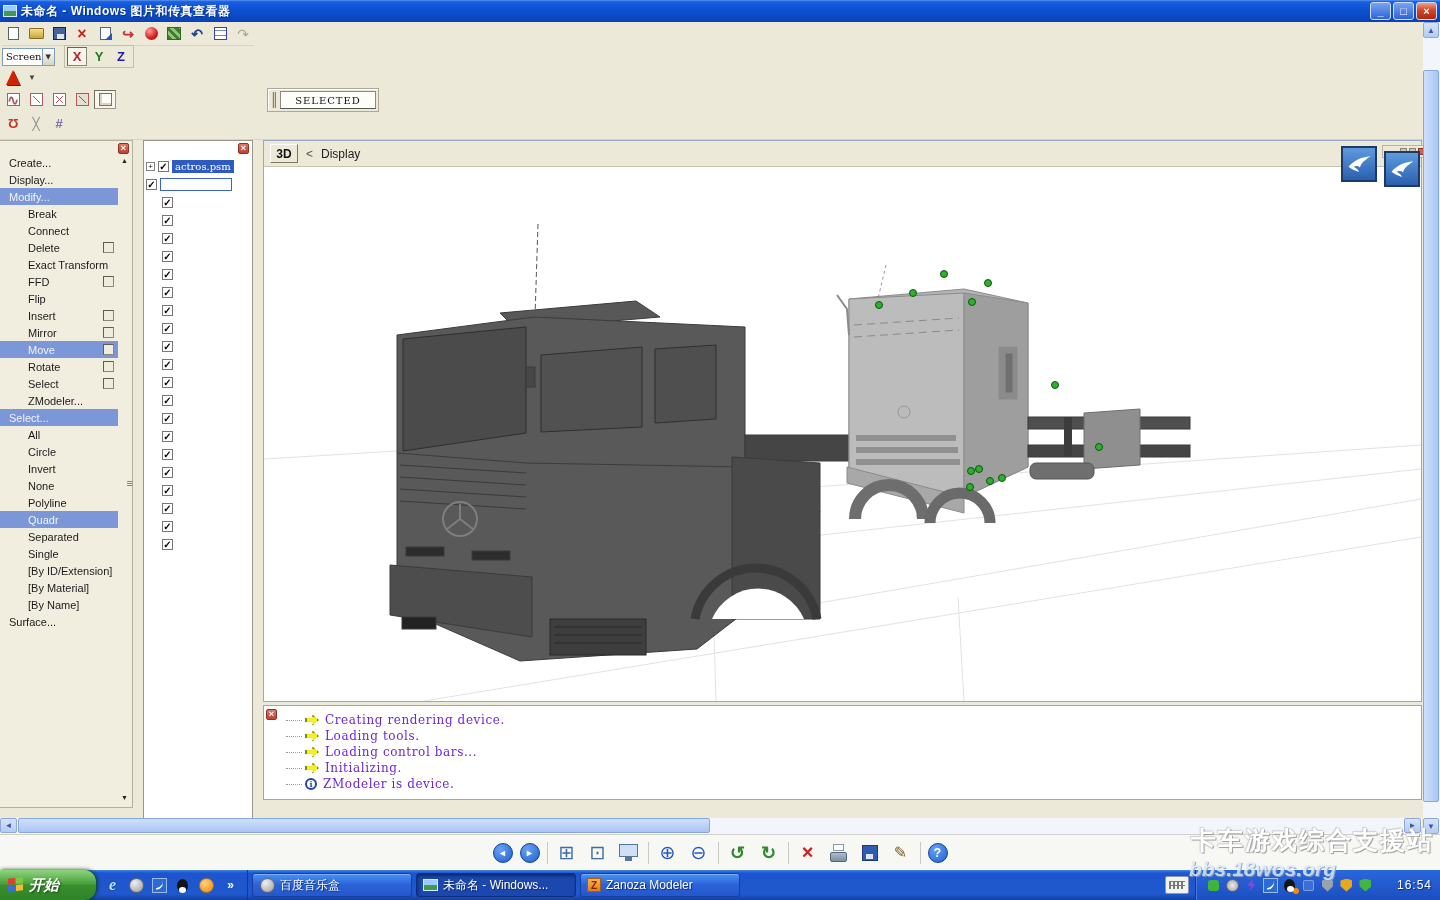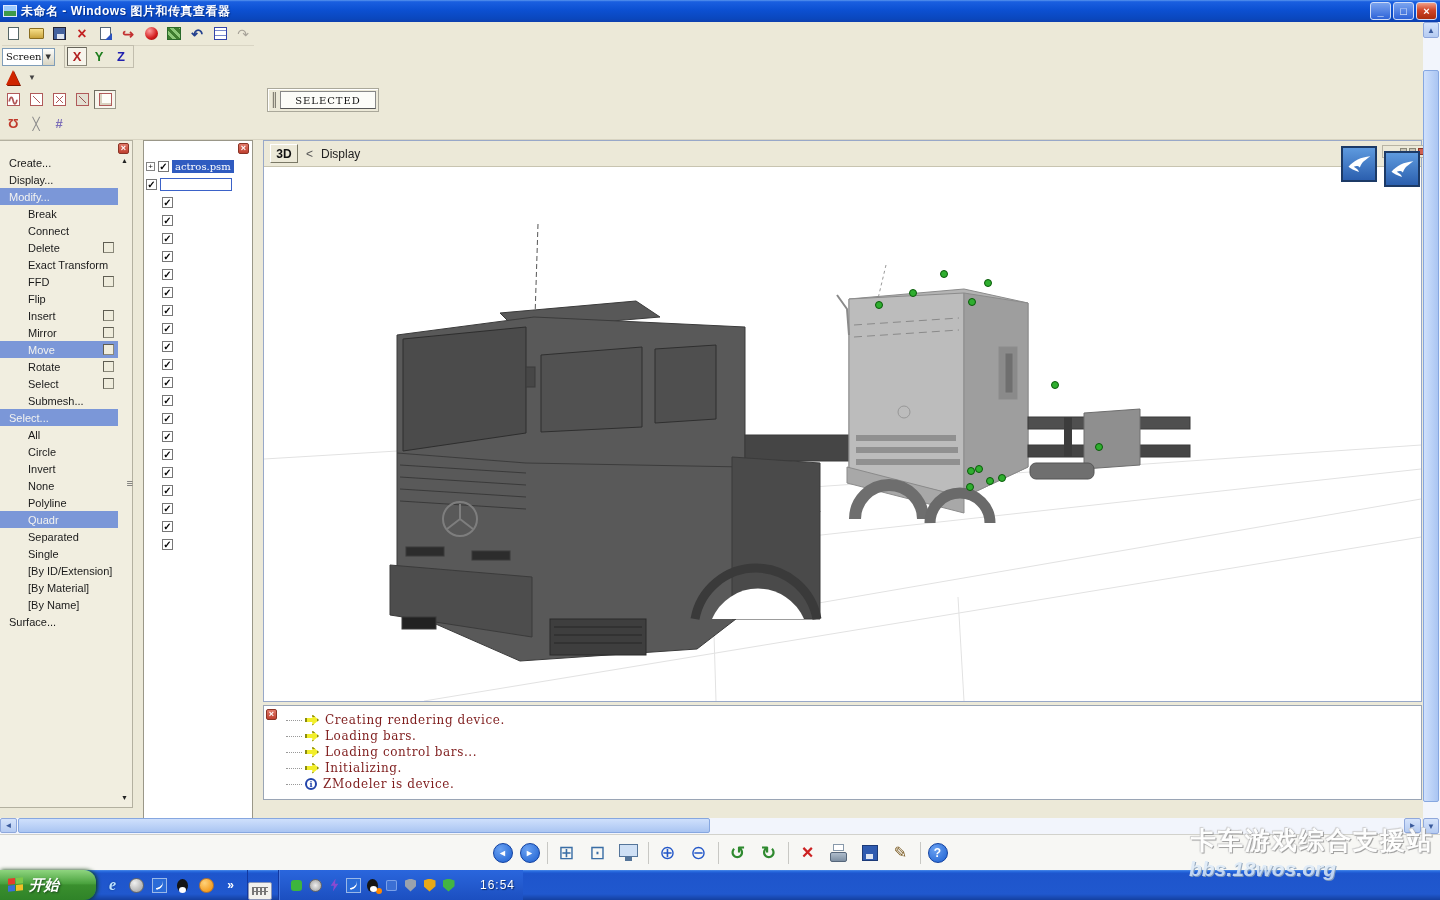--- a/index.html
+++ b/index.html
@@ -142,21 +142,21 @@
   .log-close{left:2px;top:3px}
   .loglines{position:absolute;left:22px;top:6px}
   .logline{height:16px;display:flex;align-items:center}
   .tl{width:16px;height:1px;border-top:1px dotted #999;margin-right:3px}
   .licon{width:15px;height:11px;margin-right:6px;display:inline-flex;align-items:center;justify-content:center}
   .ic-arrow-icon{background:#f2ee2a;clip-path:polygon(0 32%,52% 32%,52% 0,100% 50%,52% 100%,52% 68%,0 68%);
     width:14px;height:11px;border:0;box-shadow:inset 0 0 0 2px #8a8a10}
   .ic-info-icon{width:12px;height:12px;border-radius:50%;border:2px solid #2244aa;color:#2244aa;
     font-size:8px;font-weight:700;font-family:"DejaVu Serif",serif}
   .ic-info-icon::before{content:"i"}
-  .ltext{font-family:"DejaVu Serif",serif;font-size:12px;letter-spacing:.6px;color:#7f1d1d}
+  .ltext{font-family:"DejaVu Serif",serif;font-size:12px;letter-spacing:.6px;color:#6d28d9}
 
   
   .hscroll{position:absolute;left:0;top:818px;width:1422px;height:16px;background:#f2f5fc}
   .vscroll{position:absolute;left:1423px;top:22px;width:17px;height:812px;background:#f2f5fc}
   .sbtn{position:absolute;background:linear-gradient(180deg,#d5e3fb,#b5cbf2);border:1px solid #8fa8dc;border-radius:2px;
     display:flex;align-items:center;justify-content:center;color:#3a5a9c;font-size:8px}
   .sthumb{position:absolute;background:linear-gradient(180deg,#cfe0fc 0%,#aac5f2 100%);border:1px solid #86a7e0;border-radius:2px}
   .hthumb{left:18px;top:0;width:692px;height:15px}
   .vthumb{left:0;top:48px;width:16px;height:732px;background:linear-gradient(90deg,#cfe0fc,#aac5f2)}
 
@@ -189,21 +189,21 @@
 
   
   .watermark{position:absolute;right:6px;top:824px;z-index:60;text-align:right;pointer-events:none}
   .wm1{font-size:25px;font-weight:700;color:#fff;opacity:.9;letter-spacing:2px;
     text-shadow:1px 1px 0 #9a9a9a,-1px -1px 0 #cfcfcf,0 0 2px #888}
   .wm2{font-size:21px;font-weight:700;font-style:italic;color:#dcEAf8;opacity:.85;margin-right:98px;
     text-shadow:1px 1px 0 #8aa0b8}
 
   
   .taskbar{position:absolute;left:0;top:870px;width:1440px;height:30px;z-index:55;
-    background:linear-gradient(180deg,#4a8ae8 0%,#2365dc 6%,#1e55cc 12%,#2058ce 80%,#1440a0 100%);display:flex;align-items:flex-end}
+    background:linear-gradient(180deg,#4a8ae8 0%,#2365dc 6%,#1e55cc 12%,#2058ce 80%,#1440a0 100%);display:flex;align-items:center}
   .startbtn{width:96px;height:30px;border-radius:0 12px 12px 0;display:flex;align-items:center;gap:5px;padding:0 14px 0 8px;
     background:linear-gradient(180deg,#8fd57f 0%,#4aa23e 45%,#3a8f2e 50%,#2f8328 100%);box-shadow:1px 0 4px #0a3a0a}
   .startflag{width:16px;height:14px;display:grid;grid-template-columns:7px 7px;grid-template-rows:6px 6px;gap:1px;transform:skewY(-6deg)}
   .startflag i{display:block}
   .startflag i:nth-child(1){background:#e23d2d}.startflag i:nth-child(2){background:#7cc84a}
   .startflag i:nth-child(3){background:#3a6fd8}.startflag i:nth-child(4){background:#f2c028}
   .startlabel{color:#fff;font-weight:700;font-style:italic;font-size:15px;text-shadow:1px 1px 2px #1a4a1a}
   .quick{display:flex;align-items:center;gap:7px;padding:0 8px;border-right:1px solid #1238a0;height:30px}
   .qbtn{width:17px;height:17px;display:flex;align-items:center;justify-content:center}
   .ic-ie-icon::before{content:"e";color:#bfe3ff;font-family:"Liberation Serif",serif;font-style:italic;font-weight:700;font-size:16px;
@@ -425,21 +425,21 @@
           <span class="cmd-lab">Rotate</span>
           <span class="cmd-box"></span>
         </div>
 
         <div class="cmd-item hasbox">
           <span class="cmd-lab">Select</span>
           <span class="cmd-box"></span>
         </div>
 
         <div class="cmd-item">
-          <span class="cmd-lab">Submesh...</span>
+          <span class="cmd-lab">ZModeler...</span>
 
         </div>
 
         <div class="cmd-item top sel">
           <span class="cmd-lab">Select...</span>
 
         </div>
 
         <div class="cmd-item">
           <span class="cmd-lab">All</span>
@@ -729,21 +729,21 @@
 
         <div class="logline">
           <span class="tl"></span>
           <span class="licon ic ic-arrow-icon"></span>
           <span class="ltext">Creating rendering device.</span>
         </div>
 
         <div class="logline">
           <span class="tl"></span>
           <span class="licon ic ic-arrow-icon"></span>
-          <span class="ltext">Loading bars.</span>
+          <span class="ltext">Loading tools.</span>
         </div>
 
         <div class="logline">
           <span class="tl"></span>
           <span class="licon ic ic-arrow-icon"></span>
           <span class="ltext">Loading control bars...</span>
         </div>
 
         <div class="logline">
           <span class="tl"></span>
@@ -810,20 +810,37 @@
     </div>
     <div class="quick">
 
     <span class="qbtn ic ic-ie-icon"></span>
         <span class="qbtn ic ic-media-player-icon"></span>
         <span class="qbtn ic ic-zmodeler-swallow-icon"></span>
         <span class="qbtn ic ic-qq-icon"></span>
         <span class="qbtn ic ic-baidu-icon"></span>
         <span class="qbtn ic ic-more-chevron-icon"></span>
       </div>
+    <div class="tasks">
+
+        <div class="task">
+          <span class="ticon ic ic-baidu-music-icon"></span>
+          <span class="tlabel">百度音乐盒</span>
+        </div>
+
+        <div class="task active">
+          <span class="ticon ic ic-picture-viewer-icon"></span>
+          <span class="tlabel">未命名 - Windows...</span>
+        </div>
+
+        <div class="task">
+          <span class="ticon ic ic-zmodeler-z-icon"></span>
+          <span class="tlabel">Zanoza Modeler</span>
+        </div>
+      </div>
     <span class="langbtn">
         <i></i>
       </span>
     <div class="tray">
       <span style="display:flex;gap:4px;align-items:center">
 
       <span class="trayic ic ic-green-dot-icon"></span>
           <span class="trayic ic ic-gray-player-icon"></span>
           <span class="trayic ic ic-purple-lightning-icon"></span>
           <span class="trayic ic ic-zmodeler-tray-icon"></span>

